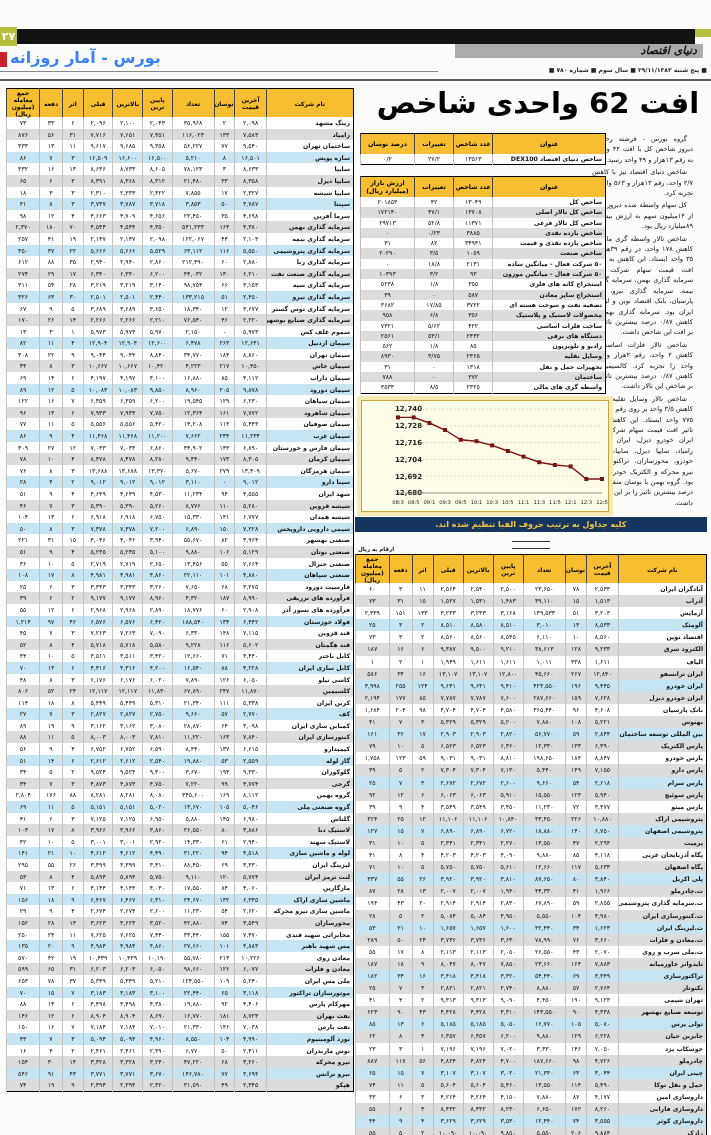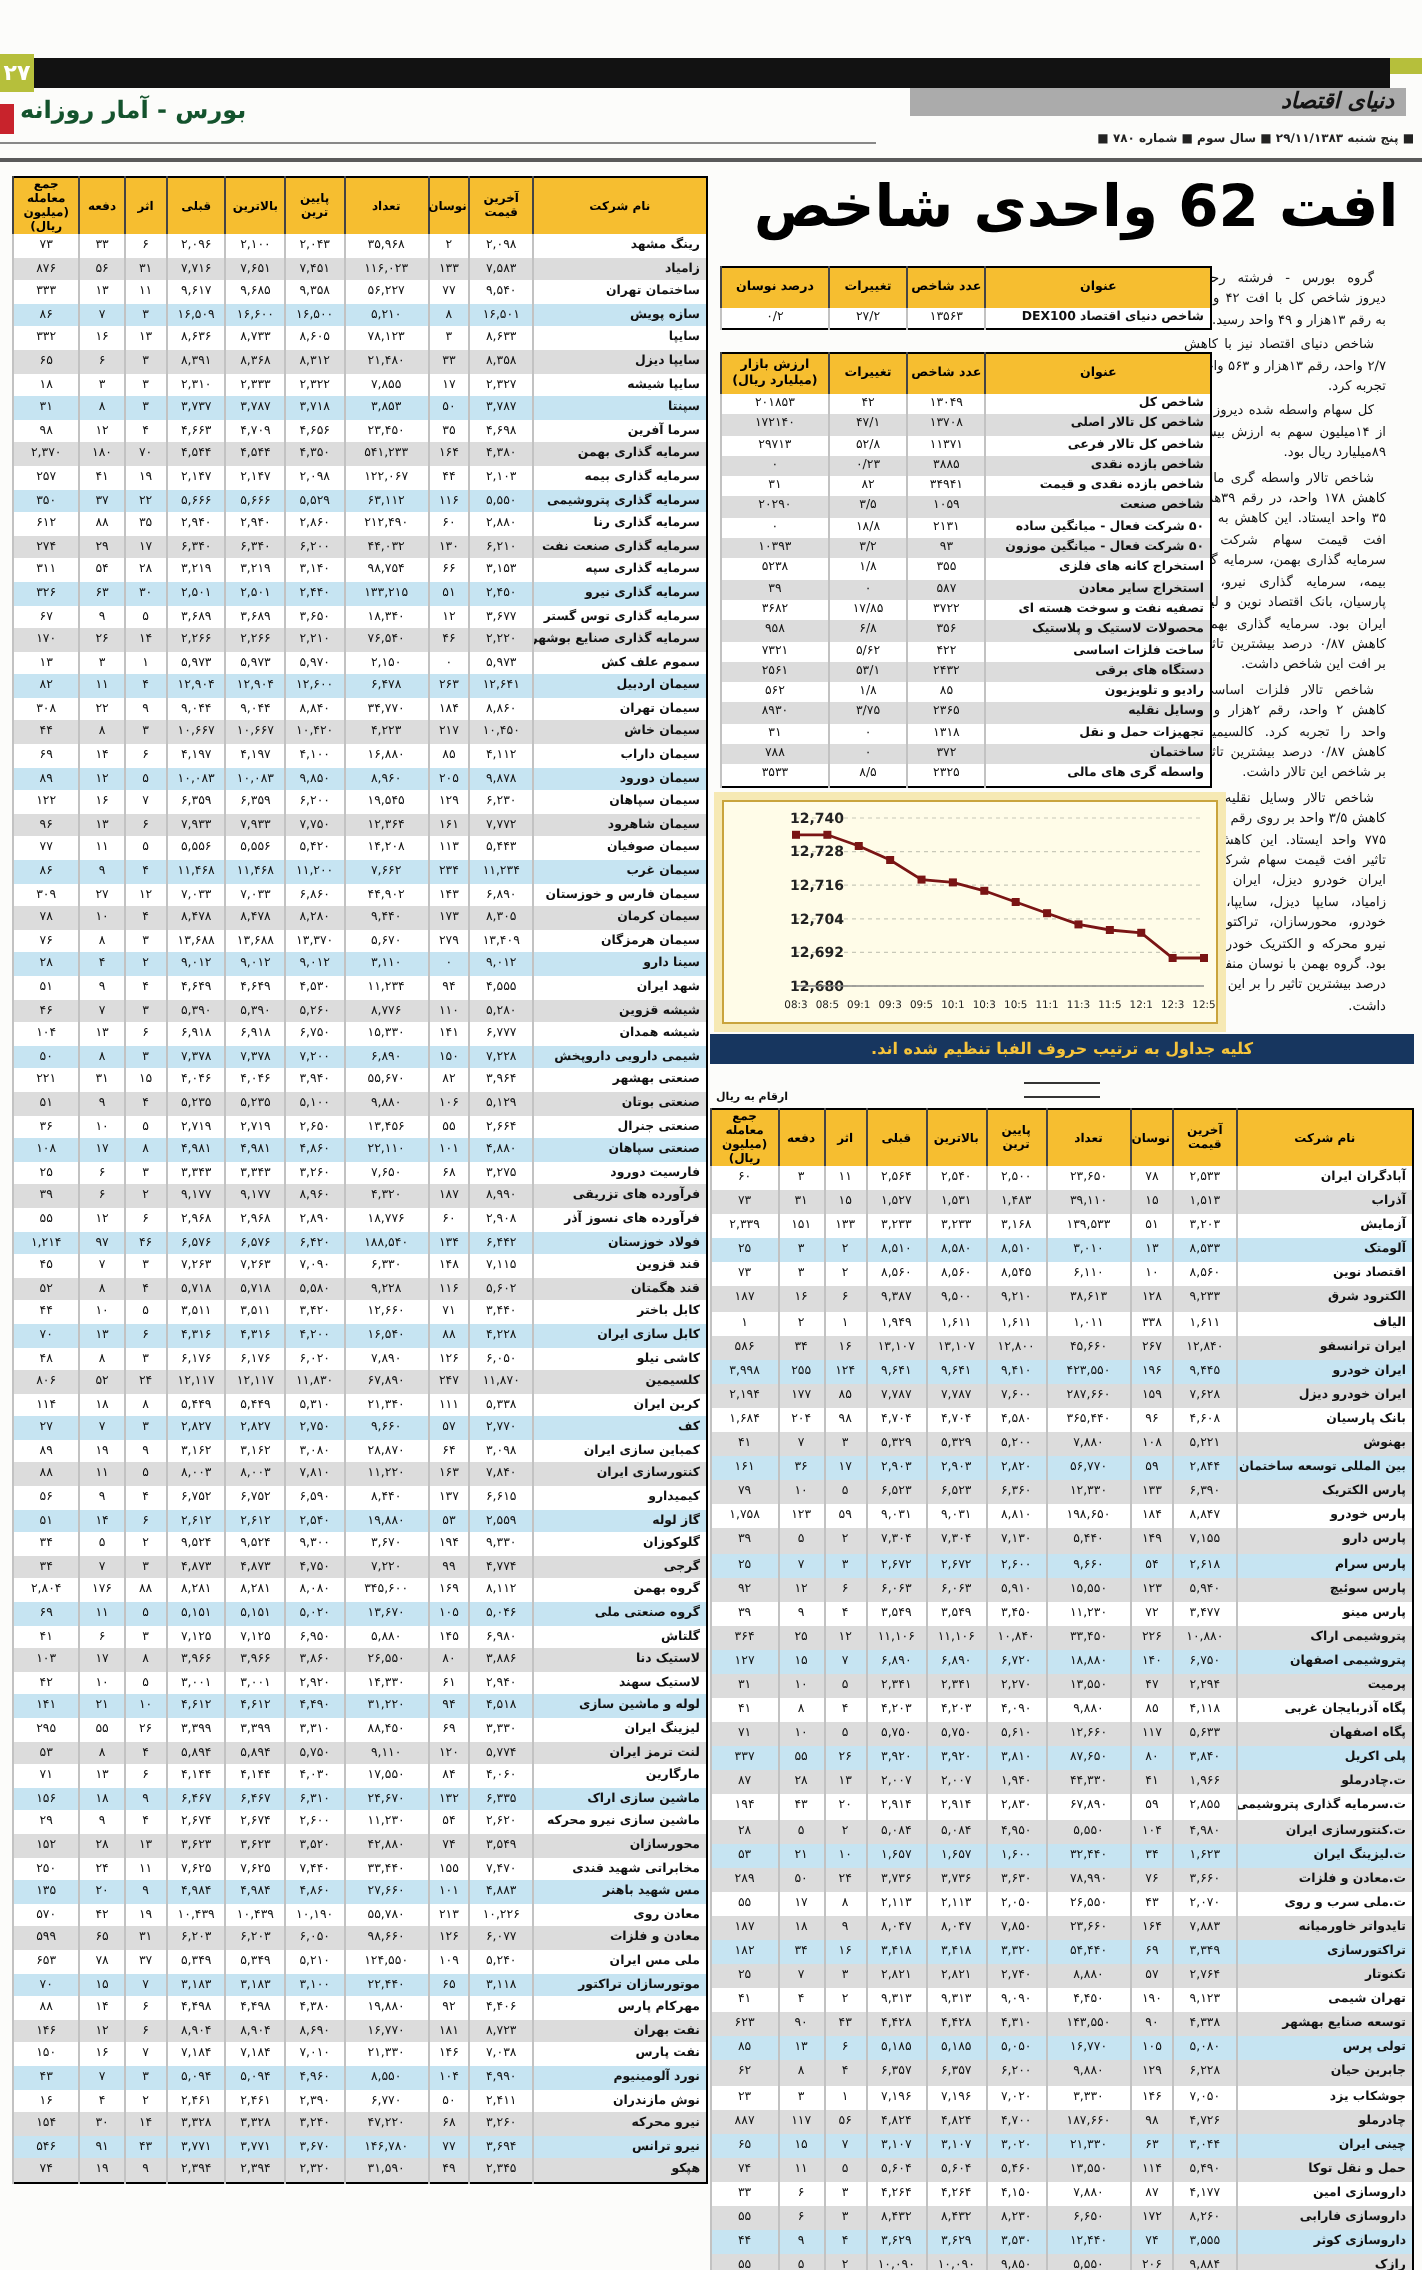--- a/index.html
+++ b/index.html
@@ -7,21 +7,21 @@
        font-family:"DejaVu Sans",sans-serif;direction:rtl;overflow:hidden}
   .abs{position:absolute}
 
   
   #pageno{left:0;top:27px;width:17px;height:19px;background:#b6bf3b;color:#fff;
           font-size:11px;font-weight:bold;text-align:center;line-height:19px}
   #topbar{left:17px;top:29px;width:678px;height:15px;background:#121212}
   #topcap{right:0;top:29px;width:16px;height:8px;background:#b6bf3b}
   #graystrip{left:455px;top:44px;width:248px;height:14px;background:#ababab}
   #logo{position:absolute;right:6px;top:0;font-size:11px;font-weight:bold;font-style:italic;color:#141414;line-height:14px}
-  #sectiontitle{left:10px;top:48px;font-size:12px;font-weight:bold;color:#14532d}
+  #sectiontitle{left:10px;top:48px;font-size:16px;font-weight:bold;color:#3b82f6}
   #redsq{left:0;top:52px;width:7px;height:15px;background:#c8232c}
   #dateline{right:4px;top:66px;font-size:6px;font-weight:bold;color:#222}
   #datelinerule{left:0;top:71px;width:438px;height:0;border-top:1px solid #888}
   #toprule{left:0;top:79px;width:711px;height:0;border-top:2px solid #5a5a5a}
 
   
   #headline{left:368px;top:86px;width:340px;height:40px;font-size:29px;font-weight:900;
             text-align:center;color:#000;letter-spacing:-1px}
   #article{left:592px;top:134px;width:101px;height:376px;font-size:6.6px;line-height:10.4px;
            text-align:justify;color:#111}

